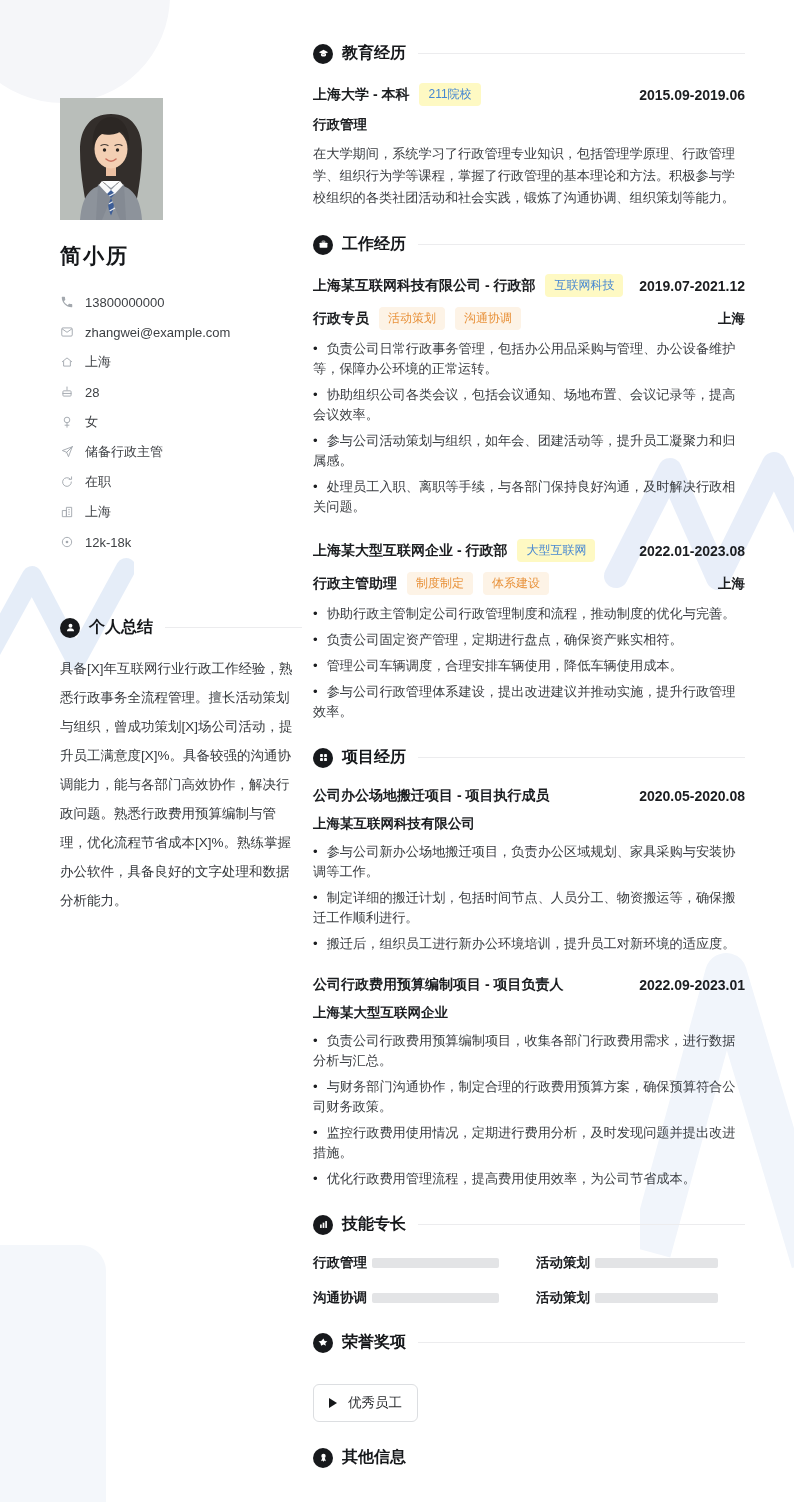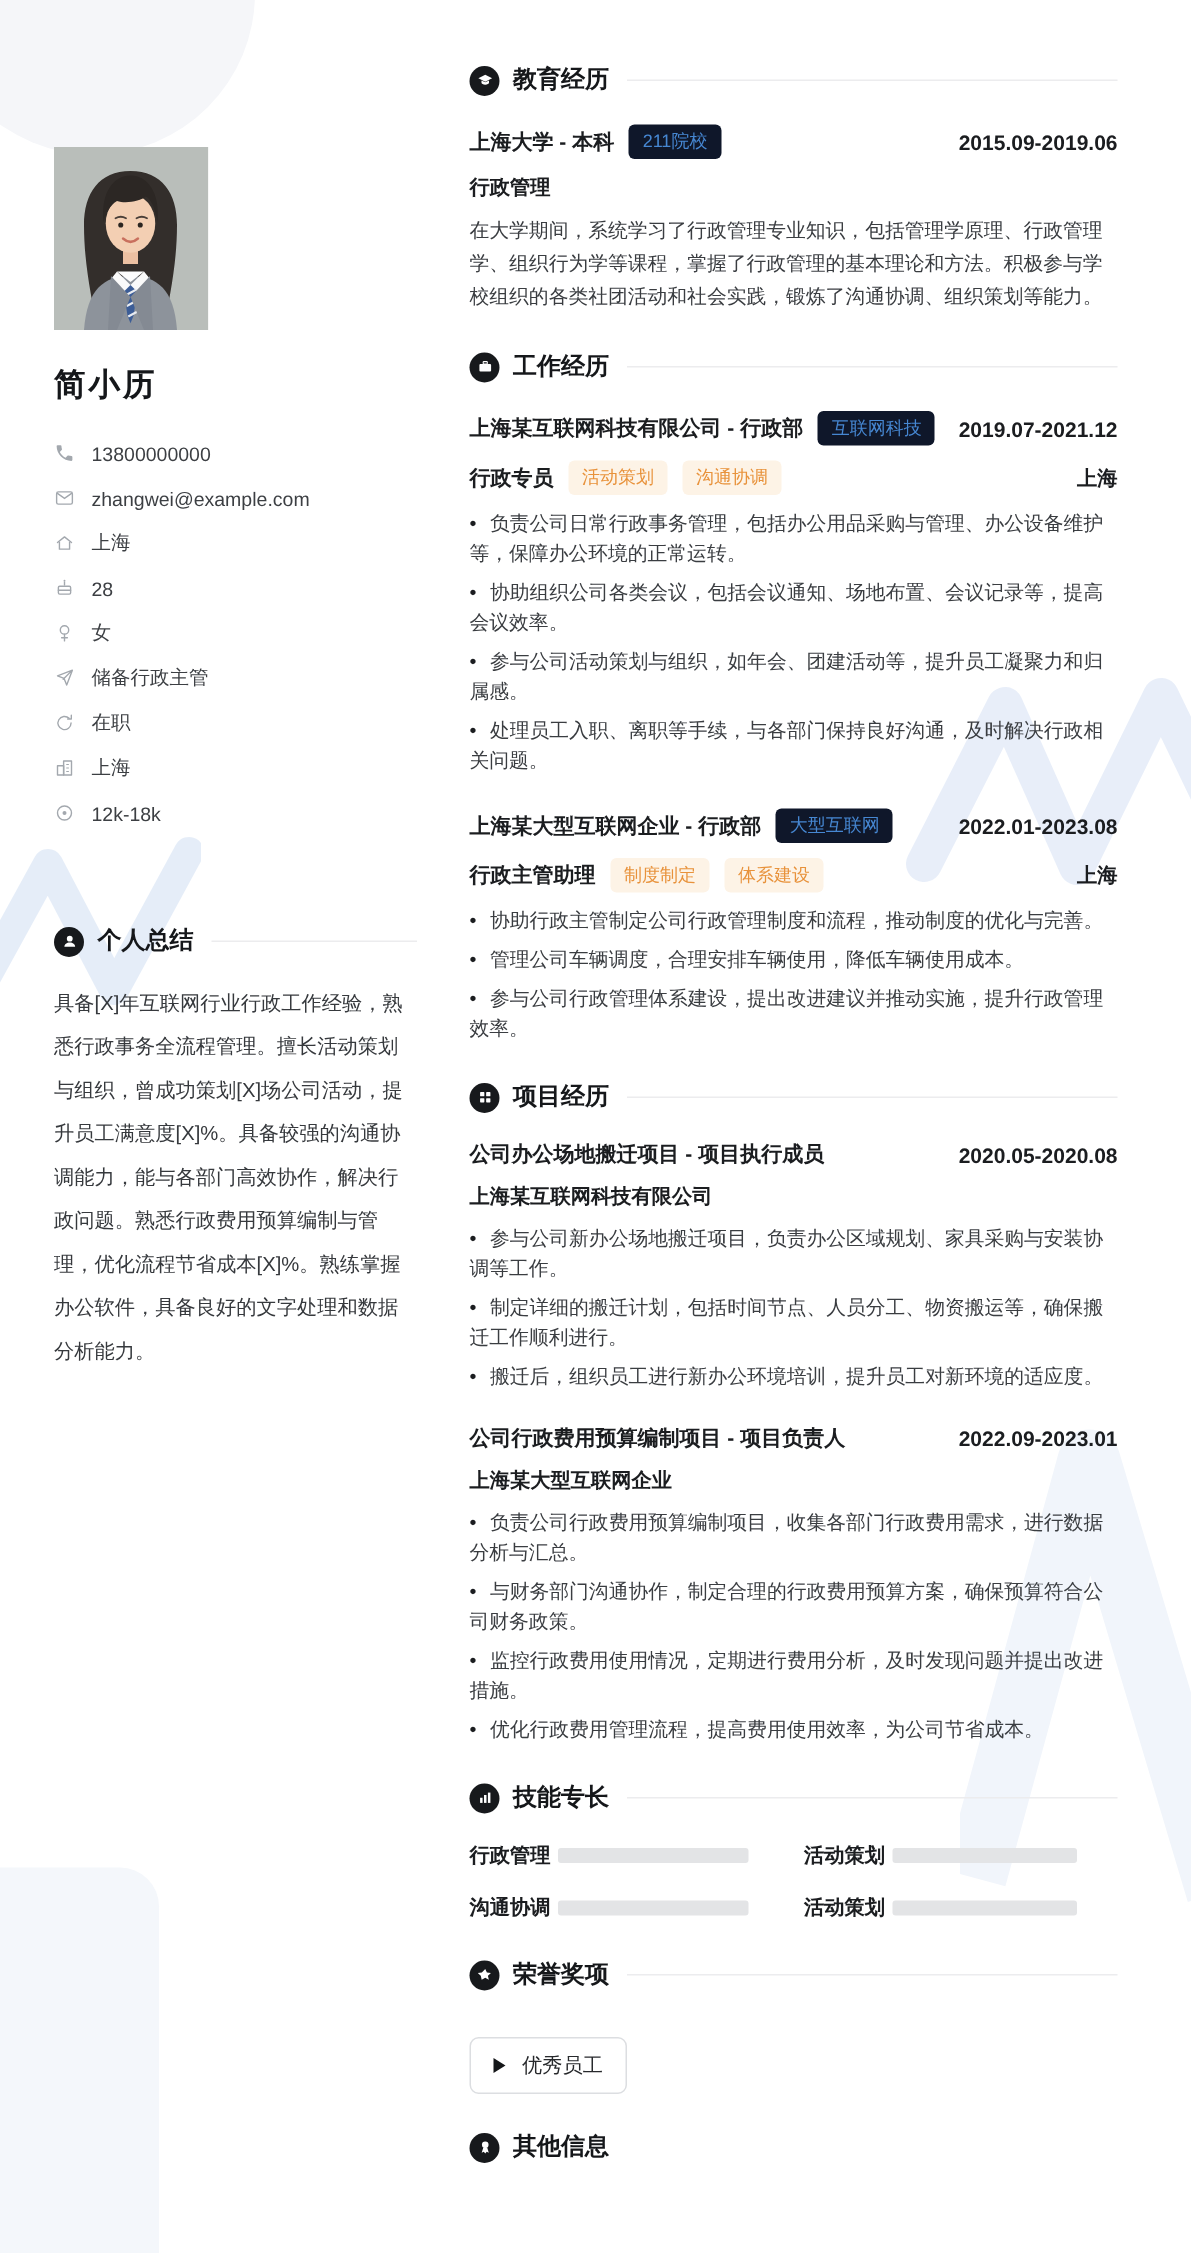--- a/index.html
+++ b/index.html
@@ -5,21 +5,21 @@
   html,body{margin:0;padding:0;background:#fff;}
   .page{position:relative;width:794px;height:1502px;background:#fff;overflow:hidden;
         font-family:"Liberation Sans",sans-serif;color:#36393d;}
 
   
   .decor-circle{position:absolute;left:-45px;top:-112px;width:215px;height:215px;border-radius:50%;background:#f5f6f9;}
   .wm{position:absolute;}
   .decor-brect{position:absolute;left:0;top:1245px;width:106px;height:257px;background:#f4f7fb;border-radius:0 26px 0 0;}
 
   
-  .sidebar{position:absolute;left:36px;top:98px;width:242px;}
+  .sidebar{position:absolute;left:60px;top:98px;width:242px;}
   .photo{width:103px;height:122px;overflow:hidden;}
   .name{margin:22px 0 0;font-size:21px;font-weight:700;color:#15171a;letter-spacing:2px;}
   .contacts{list-style:none;margin:17px 0 0;padding:0;}
   .contacts li{display:flex;align-items:center;height:30px;font-size:13px;color:#3c3f43;}
   .ci{width:14px;height:14px;margin-right:11px;flex:none;display:flex;}
   .ci svg{width:14px;height:14px;display:block;}
 
   .sec-hd{display:flex;align-items:center;}
   .sidebar .sec-hd{margin-top:60px;}
   .sec-ic{width:20px;height:20px;border-radius:50%;background:#17191c;display:flex;align-items:center;justify-content:center;flex:none;}
@@ -33,21 +33,21 @@
   .main .sec-hd{margin-bottom:19px;}
   .section{margin-bottom:25px;}
   .row{display:flex;align-items:center;}
   .row1{margin-bottom:10px;}
   .row2{margin-bottom:9px;}
   .b{font-weight:700;color:#1b1d20;}
   .etitle{font-size:14px;white-space:nowrap;}
   .date{margin-left:auto;font-size:14px;font-weight:700;color:#1b1d20;white-space:nowrap;}
   .loc{margin-left:auto;font-size:13.5px;font-weight:700;color:#1b1d20;}
   .tag{font-size:12px;padding:3px 9px;border-radius:4px;margin-left:10px;white-space:nowrap;}
-  .tag.blue{color:#4687d2;background:#0f172a;}
+  .tag.blue{color:#4687d2;background:#fef9c3;}
   .tag.orange{color:#e8923b;background:#fdf3e6;}
   .major,.company{font-size:13.5px;font-weight:700;color:#1b1d20;margin:0 0 9px;}
   .para{margin:0;font-size:13.2px;line-height:22px;color:#3a3d41;}
   .entry{margin-bottom:22px;}
   .entry:last-child{margin-bottom:0;}
   .bullet{margin:0 0 6px;font-size:13.2px;line-height:20px;color:#3a3d41;}
   .bullet::before{content:"•";margin-right:9px;color:#1b1d20;}
 
   .skills{display:grid;grid-template-columns:186px 182px;column-gap:37px;row-gap:17px;margin-top:2px;}
   .skill{display:flex;align-items:center;}
@@ -259,20 +259,21 @@
           <span class="date">2022.01-2023.08</span>
         </div>
         <div class="row row2">
           <span class="etitle b">行政主管助理</span>
           <span class="tag orange">制度制定</span>
           <span class="tag orange">体系建设</span>
           <span class="loc">上海</span>
         </div>
         <div class="bullets">
           <p class="bullet">协助行政主管制定公司行政管理制度和流程，推动制度的优化与完善。</p>
+          <p class="bullet">负责公司固定资产管理，定期进行盘点，确保资产账实相符。</p>
           <p class="bullet">管理公司车辆调度，合理安排车辆使用，降低车辆使用成本。</p>
           <p class="bullet">参与公司行政管理体系建设，提出改进建议并推动实施，提升行政管理效率。</p>
         </div>
       </div>
     </section>
 
     <section class="section">
       <div class="sec-hd">
         <span class="sec-ic">
           <svg viewBox="0 0 24 24">

